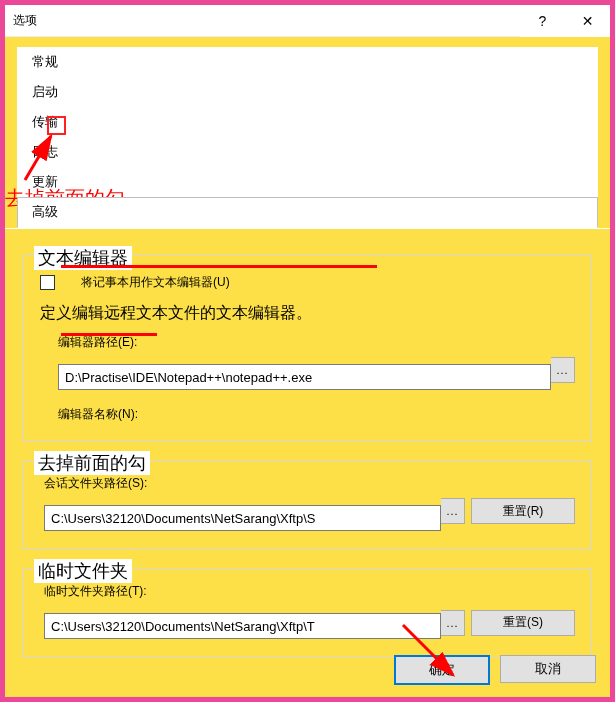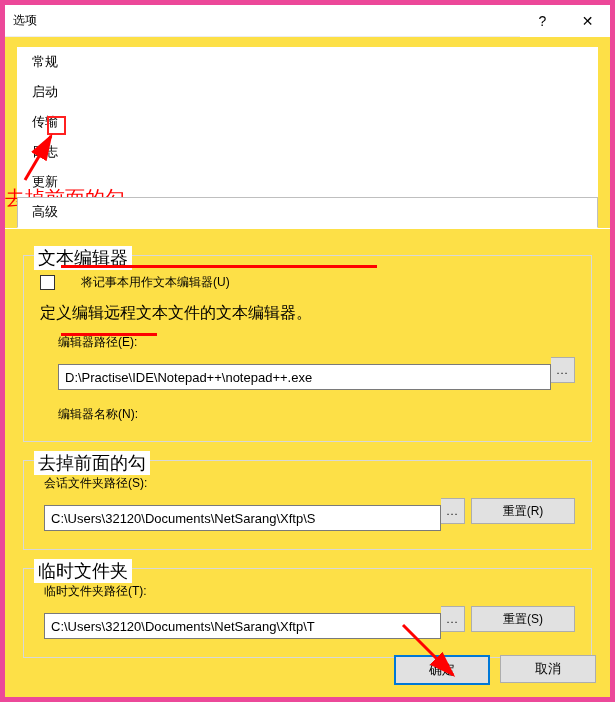--- a/index.html
+++ b/index.html
@@ -133,21 +133,21 @@
             </div>
           <div class="reset-btn">重置(R)</div>
         </div>
       </div>
     </div>
 
     <div class="groupbox">
       <span class="legend">临时文件夹</span>
       <div class="subindent" style="padding-left:4px;">
         <div class="field-label" style="margin-top:0;">临时文件夹路径(T):</div>
-        <div class="path-row" style="align-items:flex-start;">
+        <div class="path-row" style="align-items:center;">
           <input type="text" class="textbox" value="C:\Users\32120\Documents\NetSarang\Xftp\T" style="">
           <div class="browse-btn">
               <span>...</span>
             </div>
           <div class="reset-btn">重置(S)</div>
         </div>
       </div>
     </div>
 
   </div>

